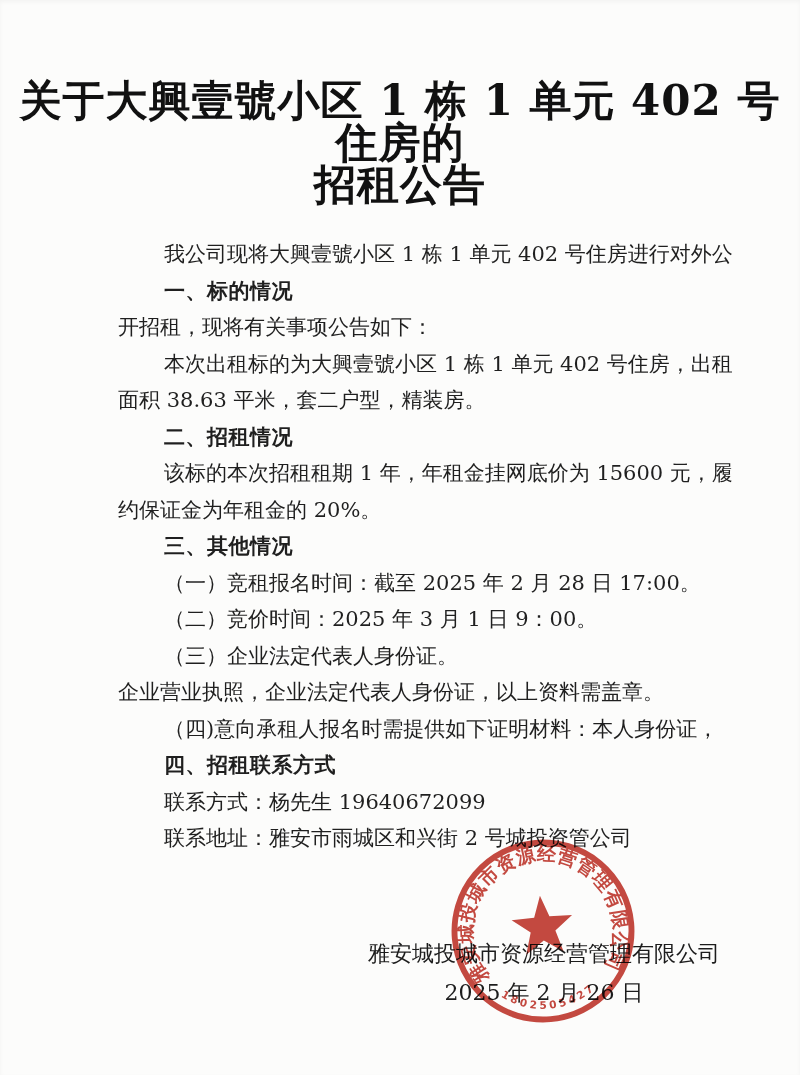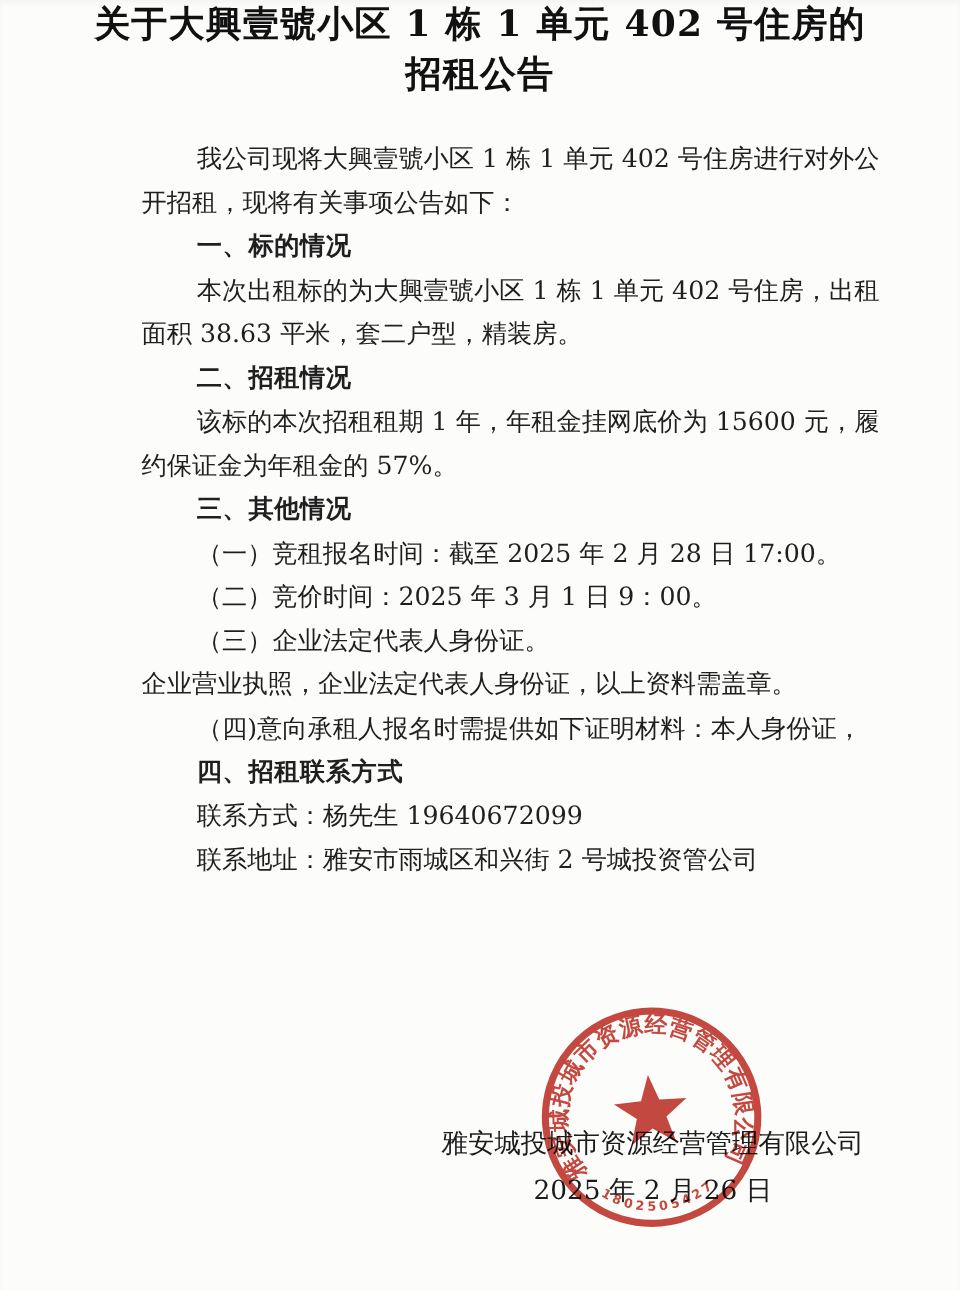--- a/index.html
+++ b/index.html
@@ -11,22 +11,23 @@
     width: 800px;
     height: 1075px;
     margin: 0 auto;
     background: #fcfcfb;
     color: #1f1f1f;
     overflow: hidden;
     box-shadow: inset 0 2px 4px rgba(0,0,0,0.04);
   }
 
   .doc-title {
+    padding-top: 80px;
     text-align: center;
-    font-size: 30px;
+    font-size: 42px;
     line-height: 42px;
     font-weight: 700;
     font-family: "DejaVu Serif", serif;
     letter-spacing: 1px;
     color: #111;
   }
 
   .doc-body {
     margin: 30px 88px 0 118px;
     font-size: 21px;
@@ -73,27 +74,27 @@
 
 <div class="page">
 
   <div class="doc-title">
     <div>关于大興壹號小区 1 栋 1 单元 402 号住房的</div>
     <div>招租公告</div>
   </div>
 
   <div class="doc-body">
     <div class="line indent">我公司现将大興壹號小区 1 栋 1 单元 402 号住房进行对外公</div>
+    <div class="line heading">一、标的情况</div>
     <div class="line flush">开招租，现将有关事项公告如下：</div>
-    <div class="line heading">一、标的情况</div>
     <div class="line indent">本次出租标的为大興壹號小区 1 栋 1 单元 402 号住房，出租</div>
     <div class="line flush">面积 38.63 平米，套二户型，精装房。</div>
     <div class="line heading">二、招租情况</div>
     <div class="line indent">该标的本次招租租期 1 年，年租金挂网底价为 15600 元，履</div>
-    <div class="line flush">约保证金为年租金的 57%。</div>
+    <div class="line flush">约保证金为年租金的 20%。</div>
     <div class="line heading">三、其他情况</div>
     <div class="line indent">（一）竞租报名时间：截至 2025 年 2 月 28 日 17:00。</div>
     <div class="line indent">（二）竞价时间：2025 年 3 月 1 日 9：00。</div>
     <div class="line indent">（三）企业法定代表人身份证。</div>
     <div class="line flush">企业营业执照，企业法定代表人身份证，以上资料需盖章。</div>
     <div class="line indent">（四)意向承租人报名时需提供如下证明材料：本人身份证，</div>
     <div class="line heading">四、招租联系方式</div>
     <div class="line indent">联系方式：杨先生 19640672099</div>
     <div class="line indent">联系地址：雅安市雨城区和兴街 2 号城投资管公司</div>
   </div>

